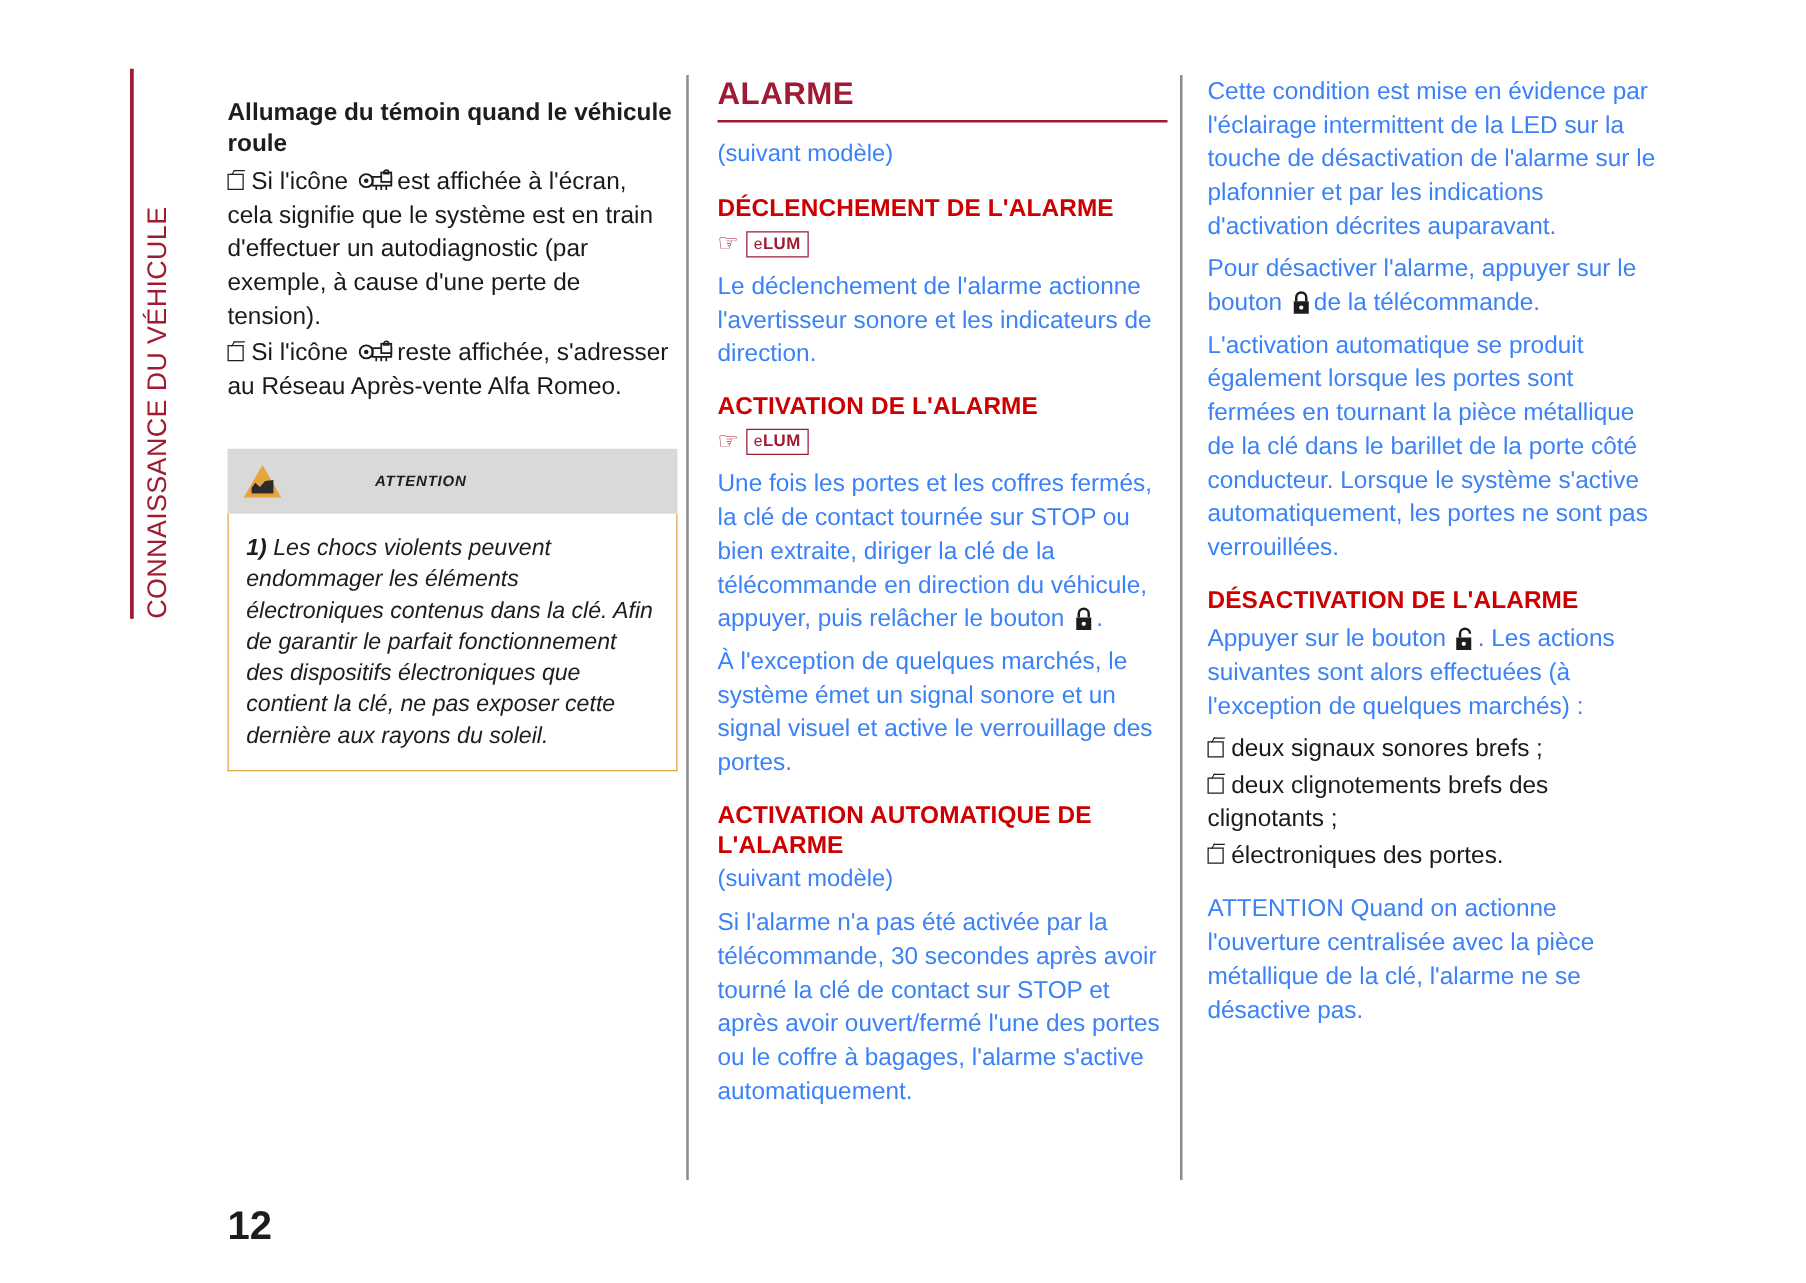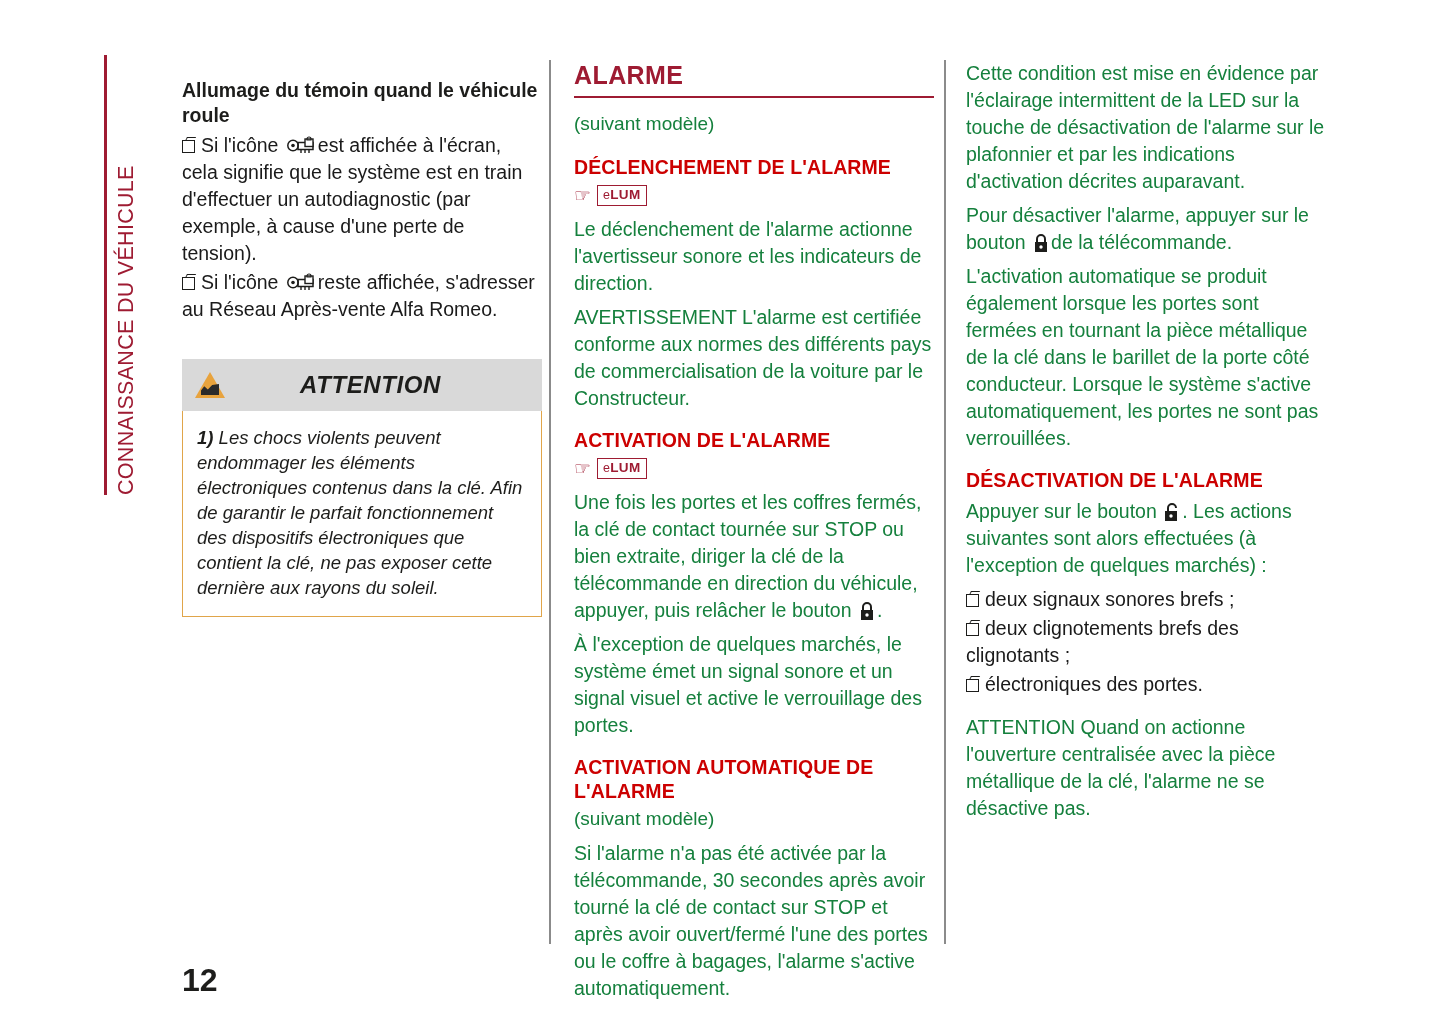--- a/index.html
+++ b/index.html
@@ -66,21 +66,21 @@
     background: #8b8b8b;
   }
   #div1 { left: 549px; }
   #div2 { left: 944px; }
 
   
   p, .para {
     margin: 0 0 7px 0;
     font-size: 19.5px;
     line-height: 27px;
-    color: #15803d;
+    color: #3b82f6;
   }
   .h-bold {
     font-weight: bold;
     font-size: 19.5px;
     line-height: 25px;
     margin: 18px 0 4px 0;
     color: #1d1d1b;
   }
   .h-red {
     color: #cc0000;
@@ -164,21 +164,21 @@
     left: -9px;
     top: 12px;
     width: 18px;
     height: 11px;
     background: #2b2b2b;
     clip-path: polygon(0 60%, 18% 20%, 38% 50%, 62% 8%, 100% 0, 100% 100%, 0 100%);
   }
   .attn-title {
     font-style: italic;
     font-weight: bold;
-    font-size: 24px;
+    font-size: 12px;
     letter-spacing: 0.6px;
     color: #1d1d1b;
     margin-left: 62px;
   }
   .attn-box {
     border: 1px solid #e0a54a;
     border-top: none;
     padding: 14px 14px 16px 14px;
     font-style: italic;
     font-size: 18.5px;
@@ -298,21 +298,20 @@
   <p class="sub-note">(suivant modèle)</p>
 
   <div class="h-red" style="margin-top:18px;">DÉCLENCHEMENT DE L'ALARME</div>
 
   <div class="elum-row">
     <span class="hand">☞</span>
     <span class="elum"><span class="e">e</span><span>LUM</span></span>
   </div>
 
   <p>Le déclenchement de l'alarme actionne l'avertisseur sonore et les indicateurs de direction.</p>
-  <p>AVERTISSEMENT L'alarme est certifiée conforme aux normes des différents pays de commercialisation de la voiture par le Constructeur.</p>
 
   <div class="h-red">ACTIVATION DE L'ALARME</div>
 
   <div class="elum-row">
     <span class="hand">☞</span>
     <span class="elum"><span class="e">e</span><span>LUM</span></span>
   </div>
 
   <p>
     <span>Une fois les portes et les coffres fermés, la clé de contact tournée sur STOP ou bien extraite, diriger la clé de la télécommande en direction du véhicule, appuyer, puis relâcher le bouton</span>

